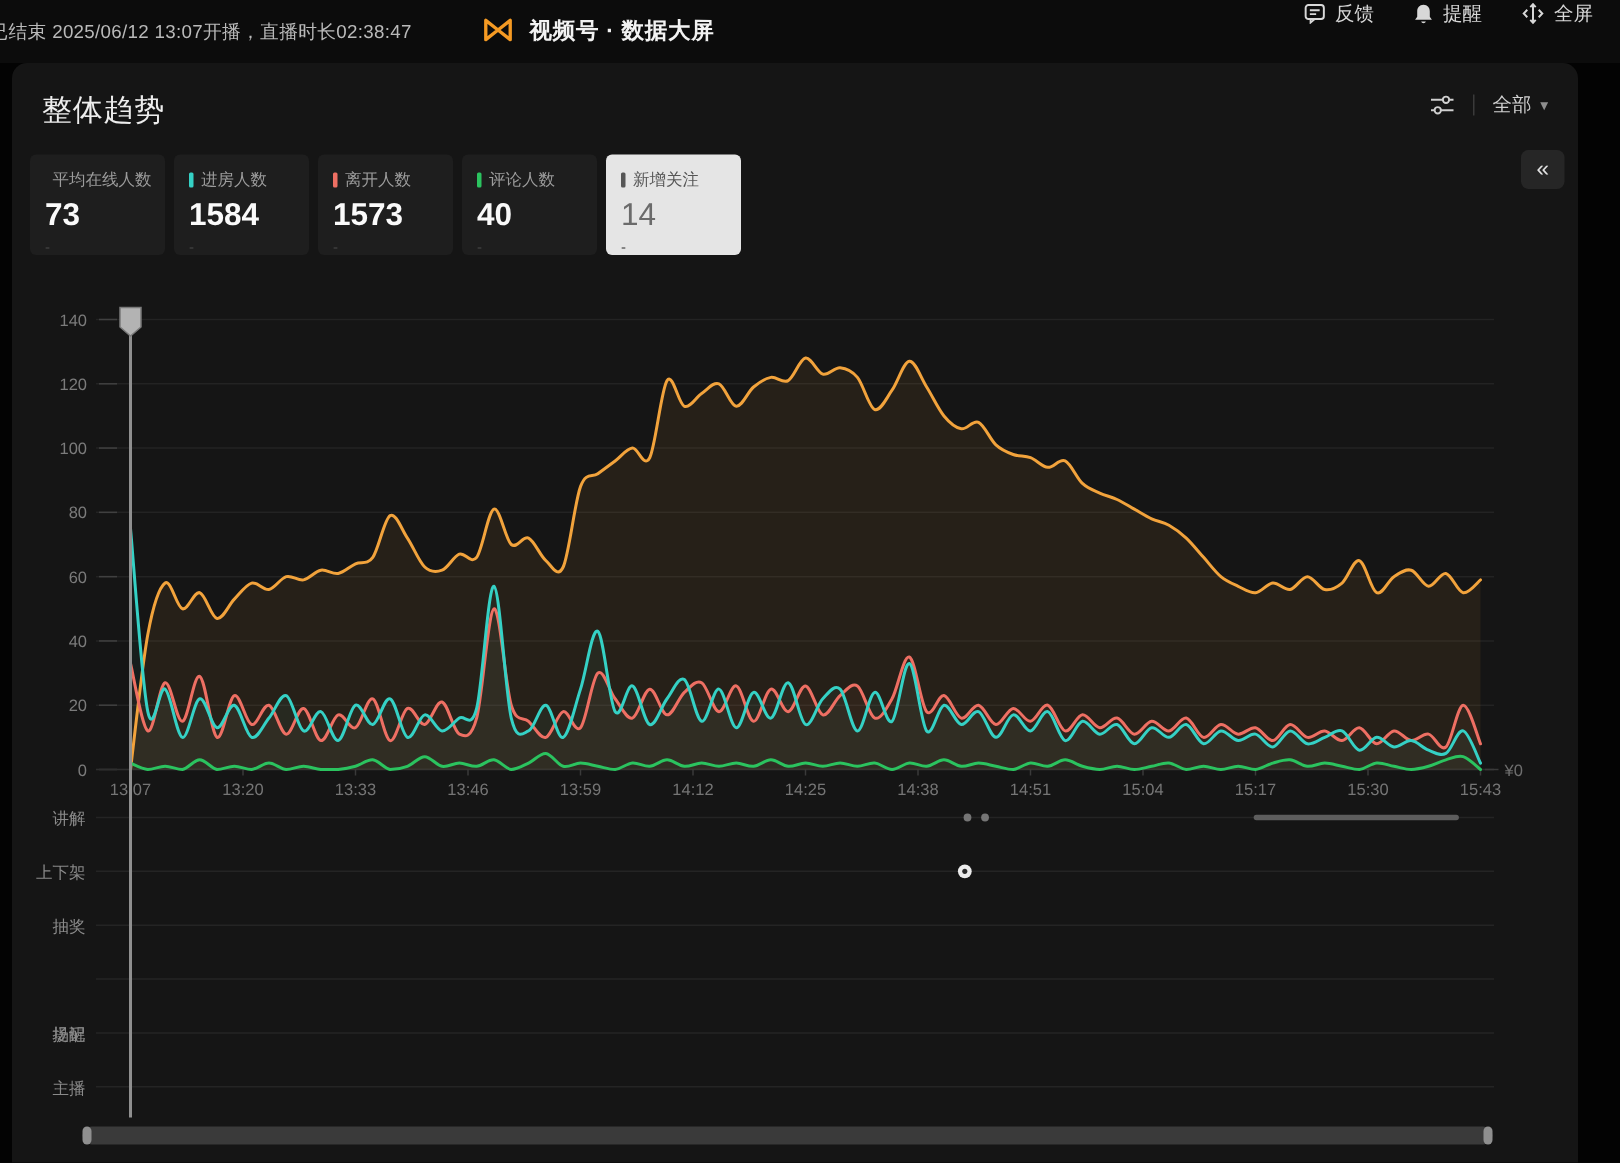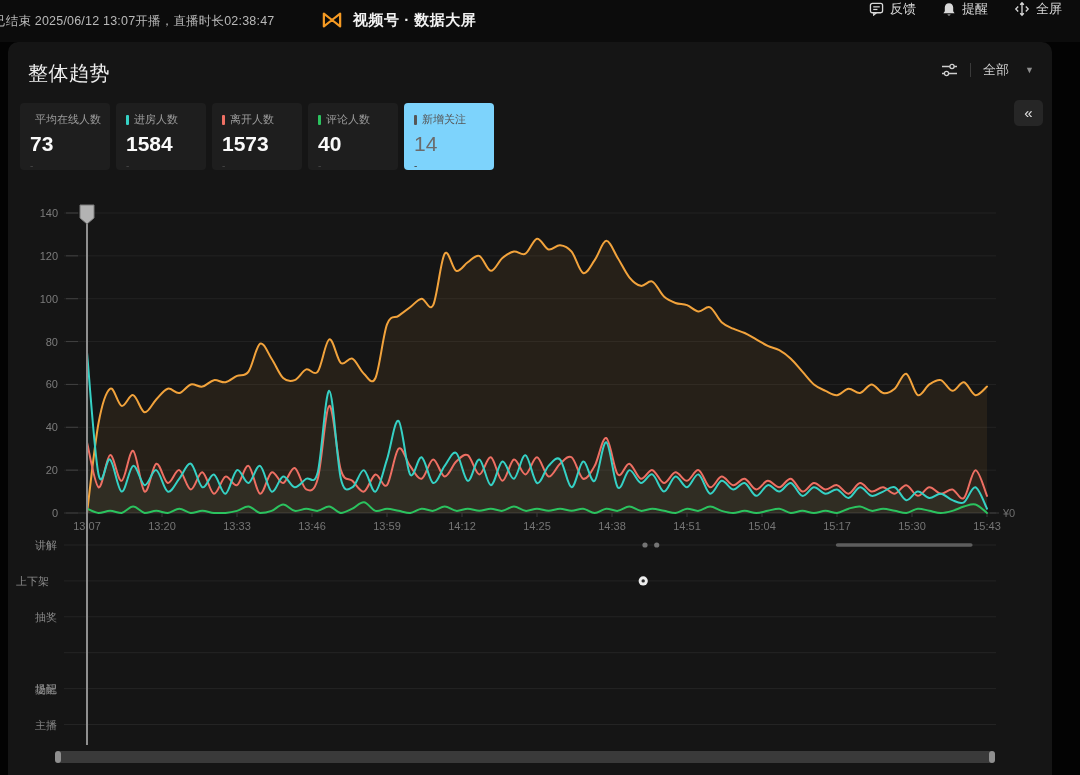--- a/index.html
+++ b/index.html
@@ -19,32 +19,32 @@
     cursor:pointer; }
 
   
   .panel { position:absolute; left:8px; top:42px; width:1044px; height:733px;
     background:#151515; border-radius:10px 10px 0 0; overflow:hidden; }
   .section-title { position:absolute; left:20px; top:18px; font-size:20px;
     font-weight:400; color:#ededed; letter-spacing:.5px; }
   .header-right { position:absolute; right:18px; top:18px; display:flex;
     align-items:center; gap:12px; height:20px; }
   .hdr-divider { width:1px; height:14px; background:#3a3a3a; }
-  .dropdown { display:flex; align-items:center; gap:16px; color:#cfcfcf; font-size:13px; cursor:pointer; }
+  .dropdown { display:flex; align-items:center; gap:4px; color:#cfcfcf; font-size:13px; cursor:pointer; }
   .caret { font-size:9px; color:#8e8e8e; }
 
   .collapse-btn { position:absolute; left:1006px; top:58px; width:29px; height:26px;
     background:#262626; border:none; border-radius:5px; color:#e3e3e3; font-size:15px;
     line-height:24px; cursor:pointer; }
 
   
   #stats-row { position:absolute; left:12px; top:61px; display:flex; gap:6px; }
   .stat-card { width:90px; height:67px; background:#1e1e1e; border-radius:4px;
     padding:9px 10px 6px 10px; cursor:pointer; }
-  .stat-card.dim { background:#7dd3fc; }
+  .stat-card.dim { background:#e5e5e5; }
   .stat-label { display:flex; align-items:center; gap:5px; font-size:11px; color:#9c9c9c;
     white-space:nowrap; }
   .dim .stat-label { color:#565656; }
   .stat-marker { display:inline-block; width:3px; height:10px; border-radius:1px; }
   .stat-value { margin-top:5px; font-size:21px; font-weight:700; color:#fafafa; }
   .dim .stat-value { color:#6b6b6b; font-weight:400; }
   .stat-sub { margin-top:4px; font-size:10px; color:#474747; }
 
   
   #chart { position:absolute; left:0; top:0; }
@@ -245,21 +245,21 @@
         <rect x="827.8" y="501.2" width="136.80000000000007" height="3.6" rx="1.8" fill="#5d5d5d"></rect>
       </g>
       <g>
         <line x1="79" y1="178" x2="79" y2="703" stroke="#8f8f8f" stroke-width="2"></line>
         <polygon points="72,163 86,163 86,176 79,182 72,176" fill="#b3b3b3" stroke="#7a7a7a" stroke-width="1"></polygon>
       </g>
     </svg>
 
   <div id="lane-labels">
       <div class="lane-label" style="top: 496px;">讲解</div>
-      <div class="lane-label" style="top: 531.9px; text-align: center;">上下架</div>
+      <div class="lane-label" style="top: 531.9px;">上下架</div>
       <div class="lane-label" style="top: 567.8px;">抽奖</div>
       <div class="lane-label" style="top: 603.7px; margin-top: 36px;">场记</div>
       <div class="lane-label" style="top: 639.6px;">提醒</div>
       <div class="lane-label" style="top: 675.5px;">主播</div>
     </div>
 
   <div class="scrollbar">
     <div class="sb-handle left"></div>
     <div class="sb-handle right"></div>
   </div>

